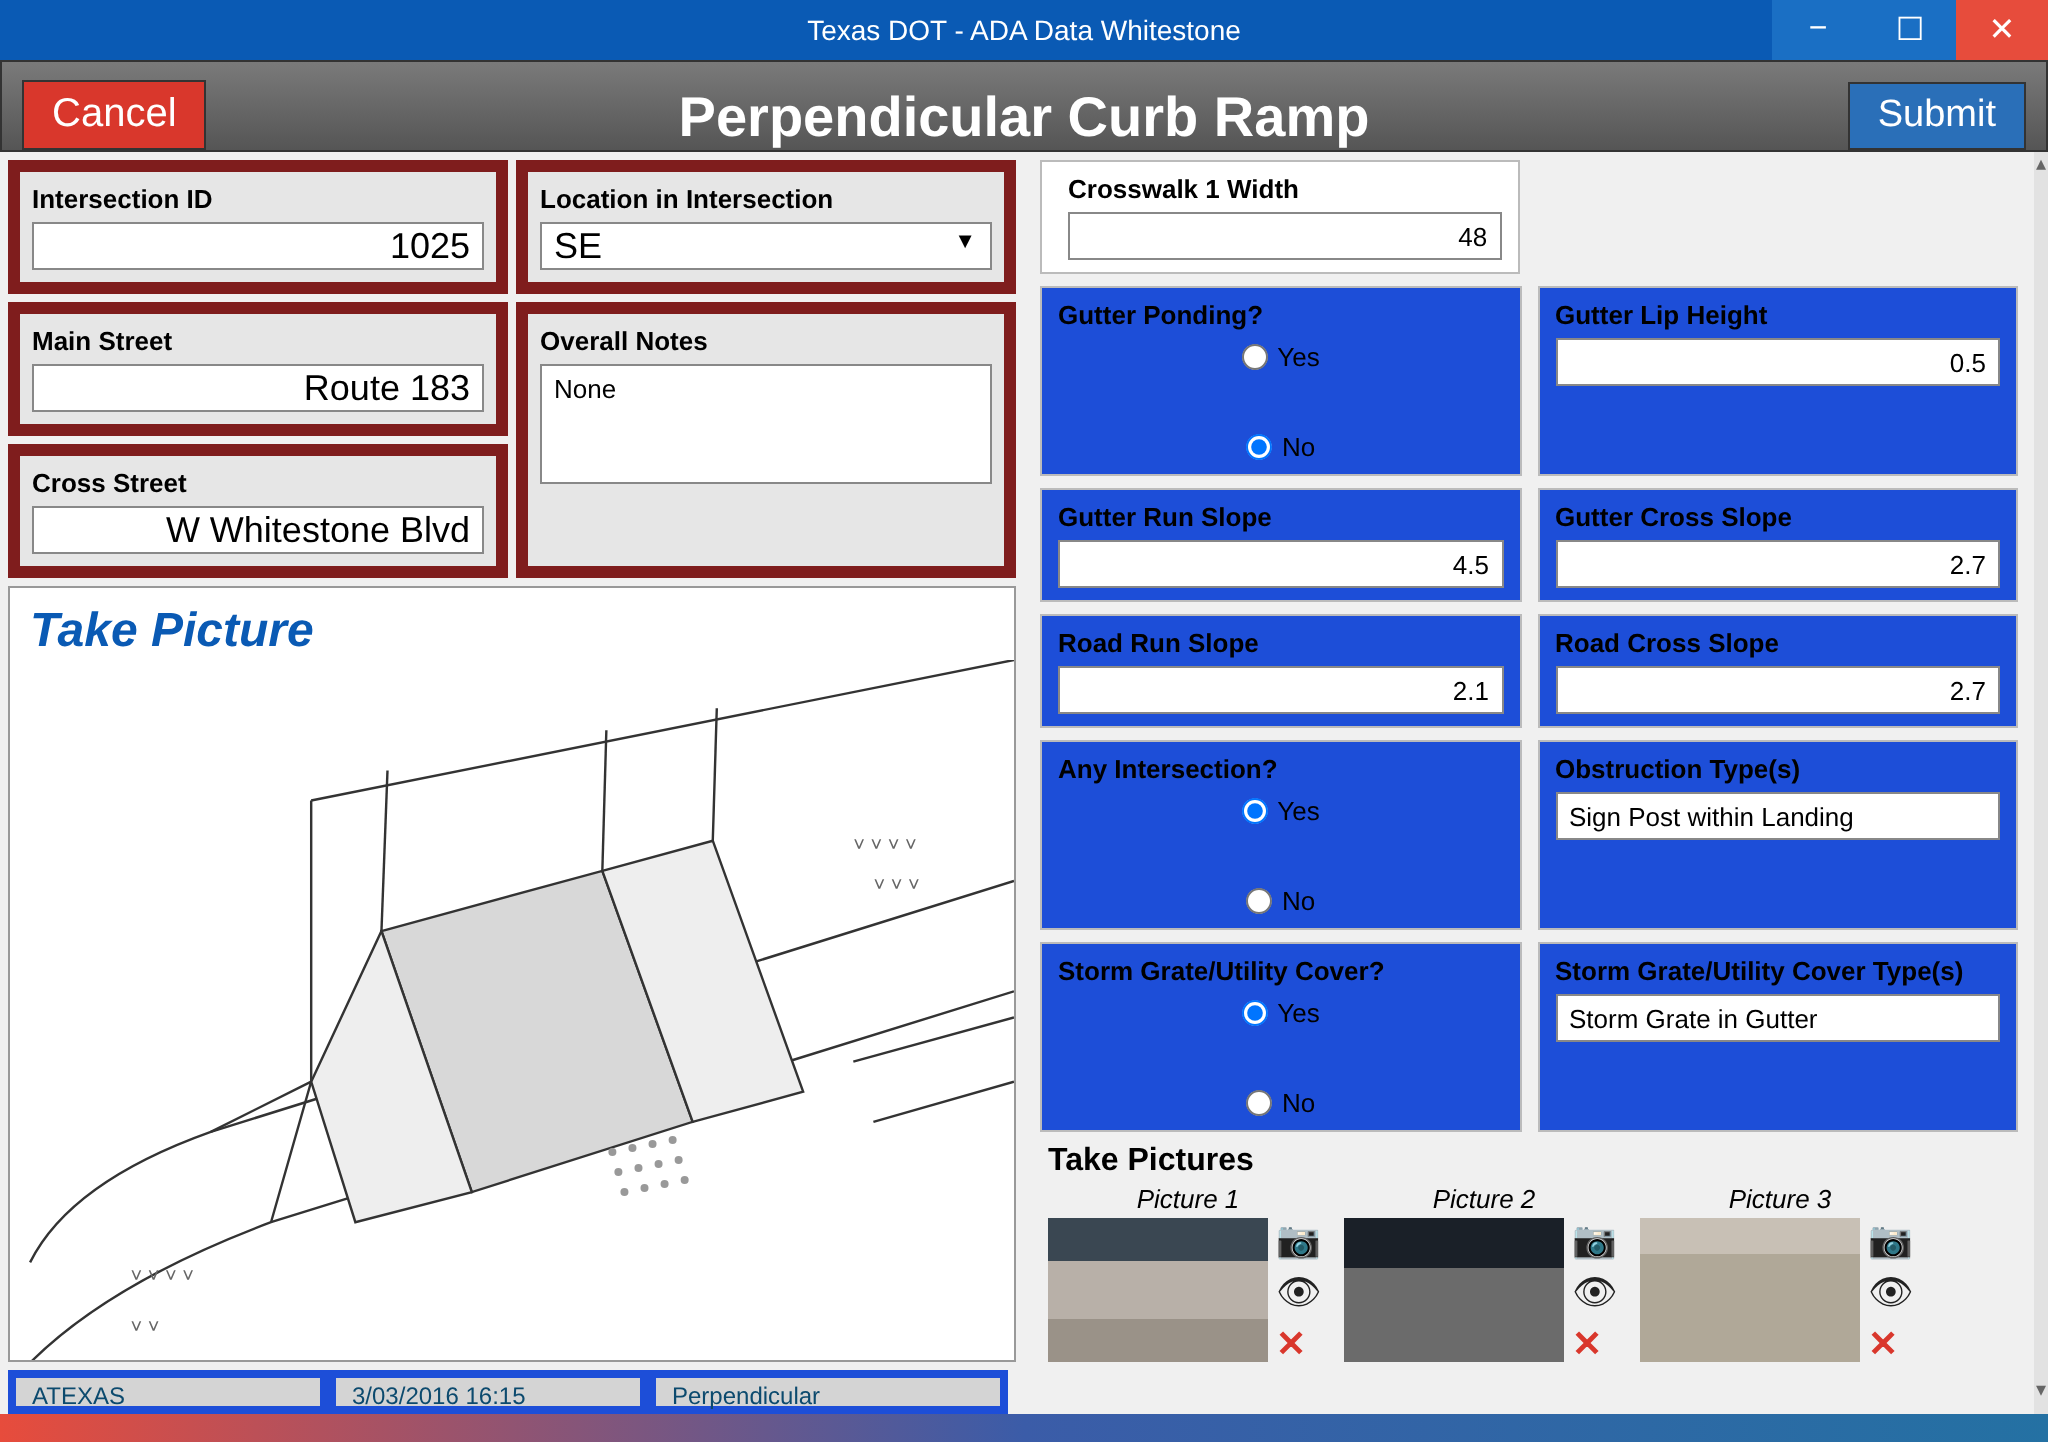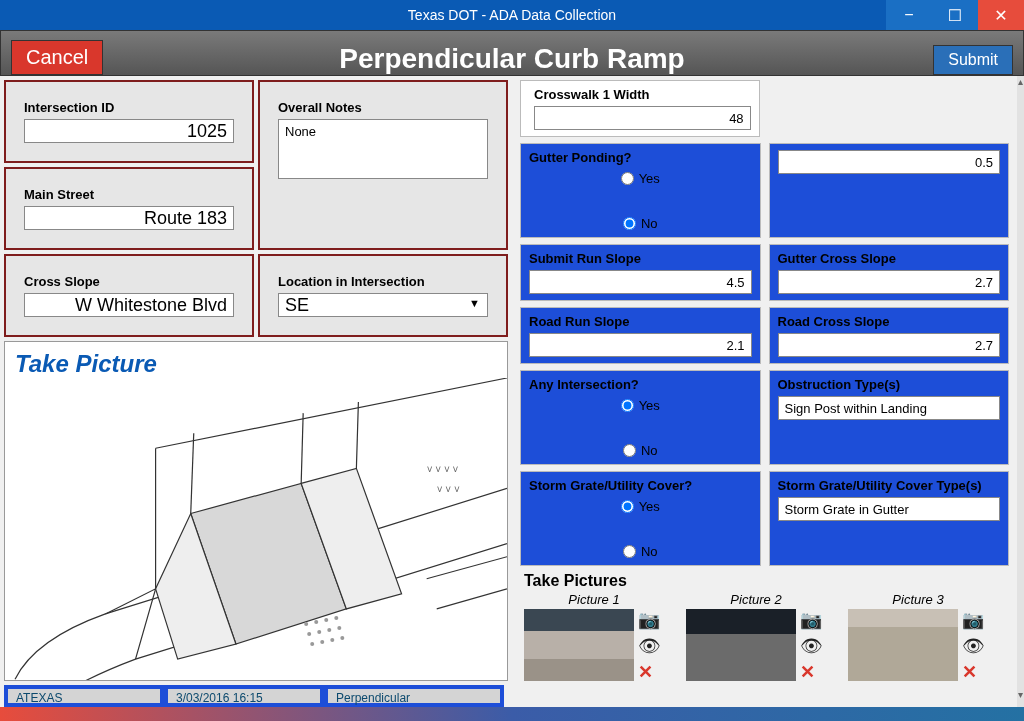--- a/index.html
+++ b/index.html
@@ -5,28 +5,28 @@
 * { box-sizing: border-box; margin: 0; padding: 0; font-family: Arial, Helvetica, sans-serif; }
 body { width: 1024px; height: 721px; overflow: hidden; background: linear-gradient(90deg, #e74c3c 0%, #3b5ca8 50%, #2471a3 100%);}
 .titlebar { height: 30px; background: #0a5ab4; color: #fff; display: flex; align-items: center; justify-content: center; position: relative; font-size: 14px; }
 .winctrls { position: absolute; right: 0; top: 0; display: flex; height: 30px;}
 .winbtn { width: 46px; height: 30px; display: flex; align-items: center; justify-content: center; color: #fff; font-size: 16px;}
 .winbtn.close { background: #e74c3c; }
 .winbtn:not(.close) { background: #1a6fc4; }
 .header { height: 46px; background: linear-gradient(#7a7a7a,#555); display: flex; align-items: flex-end; justify-content: center; position: relative; border: 1px solid #333;}
 .header-title { color: #fff; font-size: 28px; font-weight: bold; }
 .cancel-btn { position: absolute; left: 10px; background: #d9372c; color: #fff; border: 1px solid #333; padding: 5px 14px; font-size: 20px; cursor: pointer;}
-.submit-btn { position: absolute; right: 10px; background: #2a6fb8; color: #fff; border: 1px solid #333; padding: 5px 14px; font-size: 16px; cursor: pointer;}
+.submit-btn { position: absolute; right: 10px; background: #2a6fb8; color: #fff; border: 1px solid #333; padding: 5px 14px; font-size: 19px; cursor: pointer;}
 .content { display: flex; height: 631px; background: #f0f0f0;}
 .left-pane { width: 512px; display: flex; flex-direction: column;}
 .right-pane { width: 505px; position:relative; padding: 4px 8px 0 8px; overflow-y: auto;}
 .scrollbar-space { width: 7px; background: #e2e2e2;}
 .top-grid { display: flex; gap: 4px; padding: 4px;}
 .col { flex: 1; display: flex; flex-direction: column; gap: 4px;}
-.fieldblock { background: #e6e6e6; border: 2px solid #7f1d1d; padding: 18px;}
+.fieldblock { background: #e6e6e6; border: 6px solid #7f1d1d; padding: 6px;}
 .fieldblock label { font-size: 13px; font-weight: bold; display: block; margin-bottom: 4px;}
 .txtinput { width: 100%; border: 1px solid #888; background: #fff; padding: 3px 6px; font-size: 18px; text-align: right; height: 24px;}
 .txtinput.left { text-align: left; }
 .selectwrap { position: relative; }
 .selectwrap::after { content: '▼'; position: absolute; right: 8px; top: 4px; font-size: 11px; pointer-events: none;}
 .notesarea { width: 100%; height: 60px; border: 1px solid #888; background: #fff; padding: 4px 6px; font-size: 13px; resize: none;}
 .picture-area { flex: 1; background: #fff; border: 1px solid #999; margin: 0 4px 4px 4px; position: relative; overflow: hidden;}
 .take-pic-label { font-size: 24px; font-weight: bold; color: #0a5ab4; font-style: italic; padding: 8px 10px 2px 10px;}
 .statusbar { display: flex; margin: 0 4px; height: 22px;}
 .statuscell { background: #d4d4d4; border: 4px solid #1d4ed8; padding: 2px 8px; font-size: 12px; color: #0c4a6e;}
@@ -34,36 +34,36 @@
 .rblock { background: #fff; border: 1px solid #bbb; padding: 6px 8px; margin-bottom: 6px;}
 .rrow { display: flex; gap: 8px; margin-bottom: 6px;}
 .rcol { flex: 1; background: #1d4ed8; border: 1px solid #bbb; padding: 6px 8px;}
 .rlabel { font-weight: bold; font-size: 13px; margin-bottom: 4px;}
 .rinput { width: 100%; border: 1px solid #888; padding: 3px 6px; font-size: 13px; text-align: right; height: 24px; background: #fff;}
 .rinput.left { text-align: left; }
 .radios { display: flex; gap: 30px; font-size: 13px; align-items: center; padding-top: 2px; flex-direction: column;}
 .radios label { display: flex; align-items: center; gap: 5px; font-weight: normal;}
 .take-pictures-section { margin-top: 4px; }
 .take-pictures-title { font-size: 16px; font-weight: bold; margin-bottom: 2px; padding-left: 4px;}
-.pic-row { display: flex; gap: 22px; padding: 0 4px;}
+.pic-row { display: flex; gap: 8px; padding: 0 4px;}
 .pic-item { width: 140px; }
 .pic-caption { text-align: center; font-style: italic; font-size: 13px; margin-bottom: 2px;}
 .pic-holder { display: flex; gap: 4px;}
 .thumb { width: 110px; height: 72px; background: #ccc; position: relative; overflow: hidden;}
 .thumb-inner { width:100%; height:100%; background: linear-gradient(#3a4752 0 30%, #b8b0a8 30% 70%, #9a9288 70% 100%);}
 .pic-actions { display: flex; flex-direction: column; gap: 4px; justify-content: space-around;}
 .pic-actions span { font-size: 18px; cursor: pointer;}
 .cam { color: #0a5ab4;} .eye { color: #222;} .del { color: #d9372c; font-weight: bold;}
 .rampsvg { position:absolute; left:0; right:0; bottom:0; top:36px;}
 </style>
 </head>
 <body>
 
 <div class="titlebar">
-  <span>Texas DOT - ADA Data Collection</span>
+  <span>Texas DOT - ADA Data Whitestone</span>
   <div class="winctrls">
     <div class="winbtn">−</div>
     <div class="winbtn">☐</div>
     <div class="winbtn close">✕</div>
   </div>
 </div>
 
 <div class="header">
   <button class="cancel-btn">Cancel</button>
   <span class="header-title">Perpendicular Curb Ramp</span>
@@ -76,34 +76,34 @@
       <div class="col">
         <div class="fieldblock">
           <label>Intersection ID</label>
           <input class="txtinput" value="1025" style="">
         </div>
         <div class="fieldblock">
           <label>Main Street</label>
           <input class="txtinput" value="Route 183" style="">
         </div>
         <div class="fieldblock">
-          <label>Cross Slope</label>
+          <label>Cross Street</label>
           <input class="txtinput" value="W Whitestone Blvd" style="">
         </div>
       </div>
       <div class="col">
+        <div class="fieldblock">
+          <label>Location in Intersection</label>
+          <div class="selectwrap">
+            <input class="txtinput left" value="SE" style="">
+          </div>
+        </div>
         <div class="fieldblock" style="flex:1">
           <label>Overall Notes</label>
           <textarea class="notesarea" style="">None</textarea>
-        </div>
-        <div class="fieldblock">
-          <label>Location in Intersection</label>
-          <div class="selectwrap">
-            <input class="txtinput left" value="SE" style="">
-          </div>
         </div>
       </div>
     </div>
 
     <div class="picture-area">
       <div class="take-pic-label">Take Picture</div>
       <svg class="rampsvg" viewBox="0 0 500 370">
         <g stroke="#333" stroke-width="1.2" fill="none">
           <path d="M 10 300 Q 30 260 100 235 L 500 110"></path>
           <path d="M 10 350 Q 50 310 130 280 L 500 165"></path>
@@ -163,27 +163,28 @@
               <input type="radio" name="gp" style="">
               <span>Yes</span>
             </label>
           <label>
               <input type="radio" name="gp" checked="" style="">
               <span>No</span>
             </label>
         </div>
       </div>
       <div class="rcol">
+        <div class="rlabel">Gutter Lip Height</div>
         <input class="rinput" value="0.5" style="">
       </div>
     </div>
 
     <div class="rrow">
       <div class="rcol">
-        <div class="rlabel">Submit Run Slope</div>
+        <div class="rlabel">Gutter Run Slope</div>
         <input class="rinput" value="4.5" style="">
       </div>
       <div class="rcol">
         <div class="rlabel">Gutter Cross Slope</div>
         <input class="rinput" value="2.7" style="">
       </div>
     </div>
 
     <div class="rrow">
       <div class="rcol">

